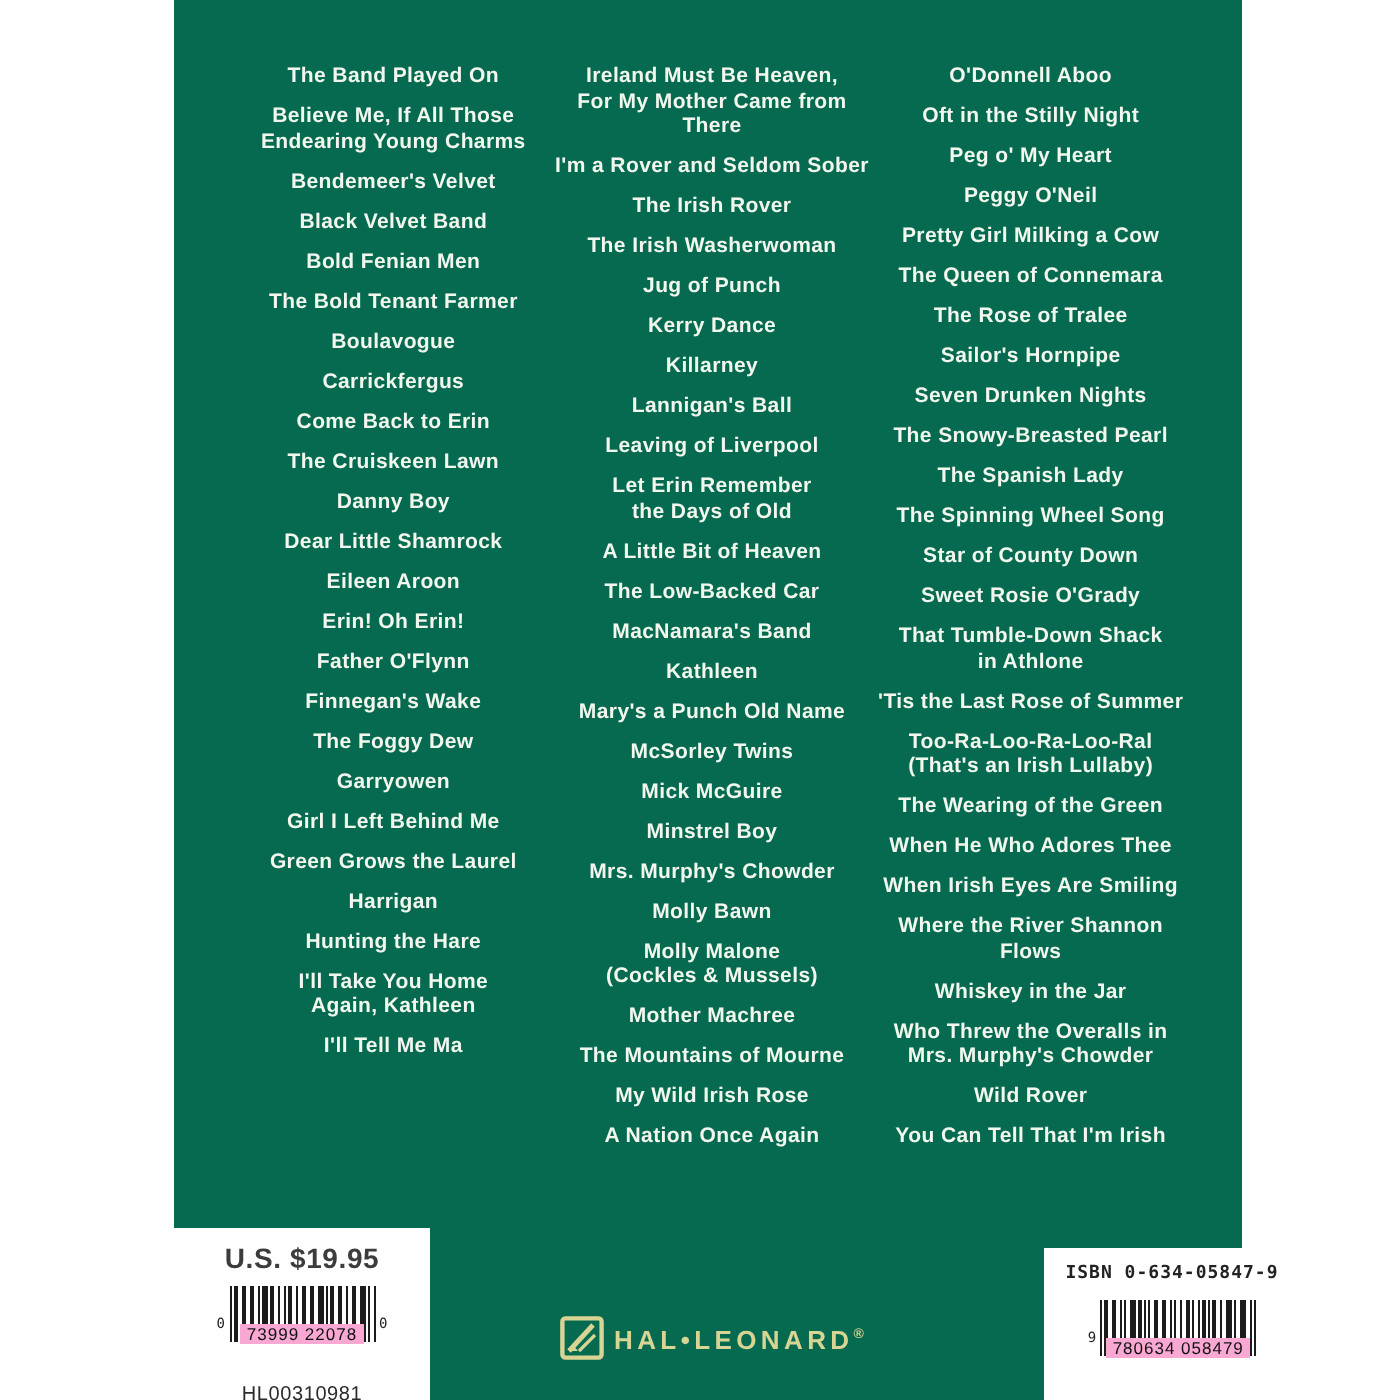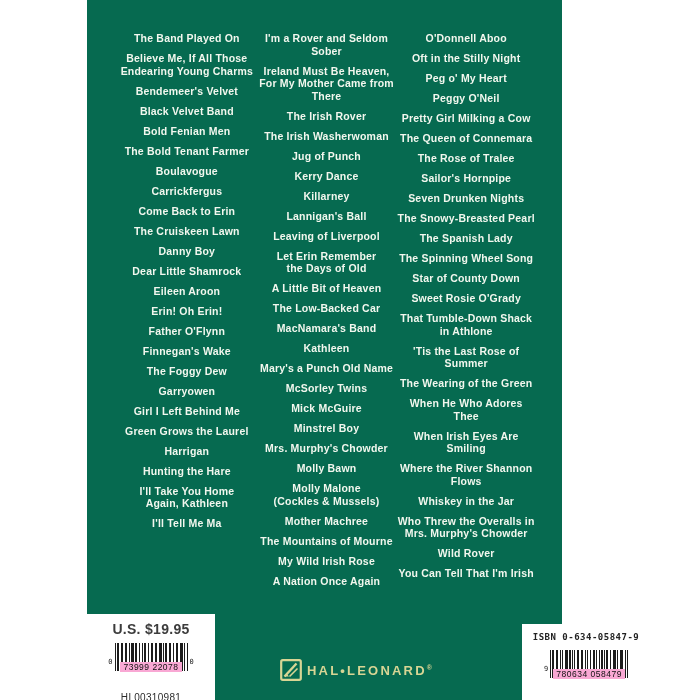--- a/index.html
+++ b/index.html
@@ -1,21 +1,21 @@
 <!DOCTYPE html>
 <html><head>
 <meta charset="utf-8">
 <style>
   html,body{margin:0;padding:0;}
   body{
     width:700px;height:700px;background:#ffffff;position:relative;overflow:hidden;
     font-family:"Liberation Sans", sans-serif;
   }
   .cover{
-    position:absolute;left:87px;top:0;width:475px;height:700px;
+    position:absolute;left:87px;top:0;width:534px;height:700px;
     background:#066a50;
   }
   
   .songs{
     position:absolute;left:0;top:0;right:0;
     display:flex;
     padding:32px 26px 0 30px;
     box-sizing:border-box;width:100%;
   }
   .col{
@@ -102,23 +102,23 @@
         <div class="song">Garryowen</div>
         <div class="song">Girl I Left Behind Me</div>
         <div class="song">Green Grows the Laurel</div>
         <div class="song">Harrigan</div>
         <div class="song">Hunting the Hare</div>
         <div class="song">I'll Take You Home
 Again, Kathleen</div>
         <div class="song">I'll Tell Me Ma</div>
       </div>
     <div class="col">
-        <div class="song">I'm a Rover and Seldom Sober</div>
         <div class="song">Ireland Must Be Heaven,
 For My Mother Came from There</div>
+        <div class="song">I'm a Rover and Seldom Sober</div>
         <div class="song">The Irish Rover</div>
         <div class="song">The Irish Washerwoman</div>
         <div class="song">Jug of Punch</div>
         <div class="song">Kerry Dance</div>
         <div class="song">Killarney</div>
         <div class="song">Lannigan's Ball</div>
         <div class="song">Leaving of Liverpool</div>
         <div class="song">Let Erin Remember
 the Days of Old</div>
         <div class="song">A Little Bit of Heaven</div>
@@ -149,20 +149,22 @@
         <div class="song">Sailor's Hornpipe</div>
         <div class="song">Seven Drunken Nights</div>
         <div class="song">The Snowy-Breasted Pearl</div>
         <div class="song">The Spanish Lady</div>
         <div class="song">The Spinning Wheel Song</div>
         <div class="song">Star of County Down</div>
         <div class="song">Sweet Rosie O'Grady</div>
         <div class="song">That Tumble-Down Shack
 in Athlone</div>
         <div class="song">'Tis the Last Rose of Summer</div>
+        <div class="song">Too-Ra-Loo-Ra-Loo-Ral
+(That's an Irish Lullaby)</div>
         <div class="song">The Wearing of the Green</div>
         <div class="song">When He Who Adores Thee</div>
         <div class="song">When Irish Eyes Are Smiling</div>
         <div class="song">Where the River Shannon Flows</div>
         <div class="song">Whiskey in the Jar</div>
         <div class="song">Who Threw the Overalls in
 Mrs. Murphy's Chowder</div>
         <div class="song">Wild Rover</div>
         <div class="song">You Can Tell That I'm Irish</div>
       </div>

